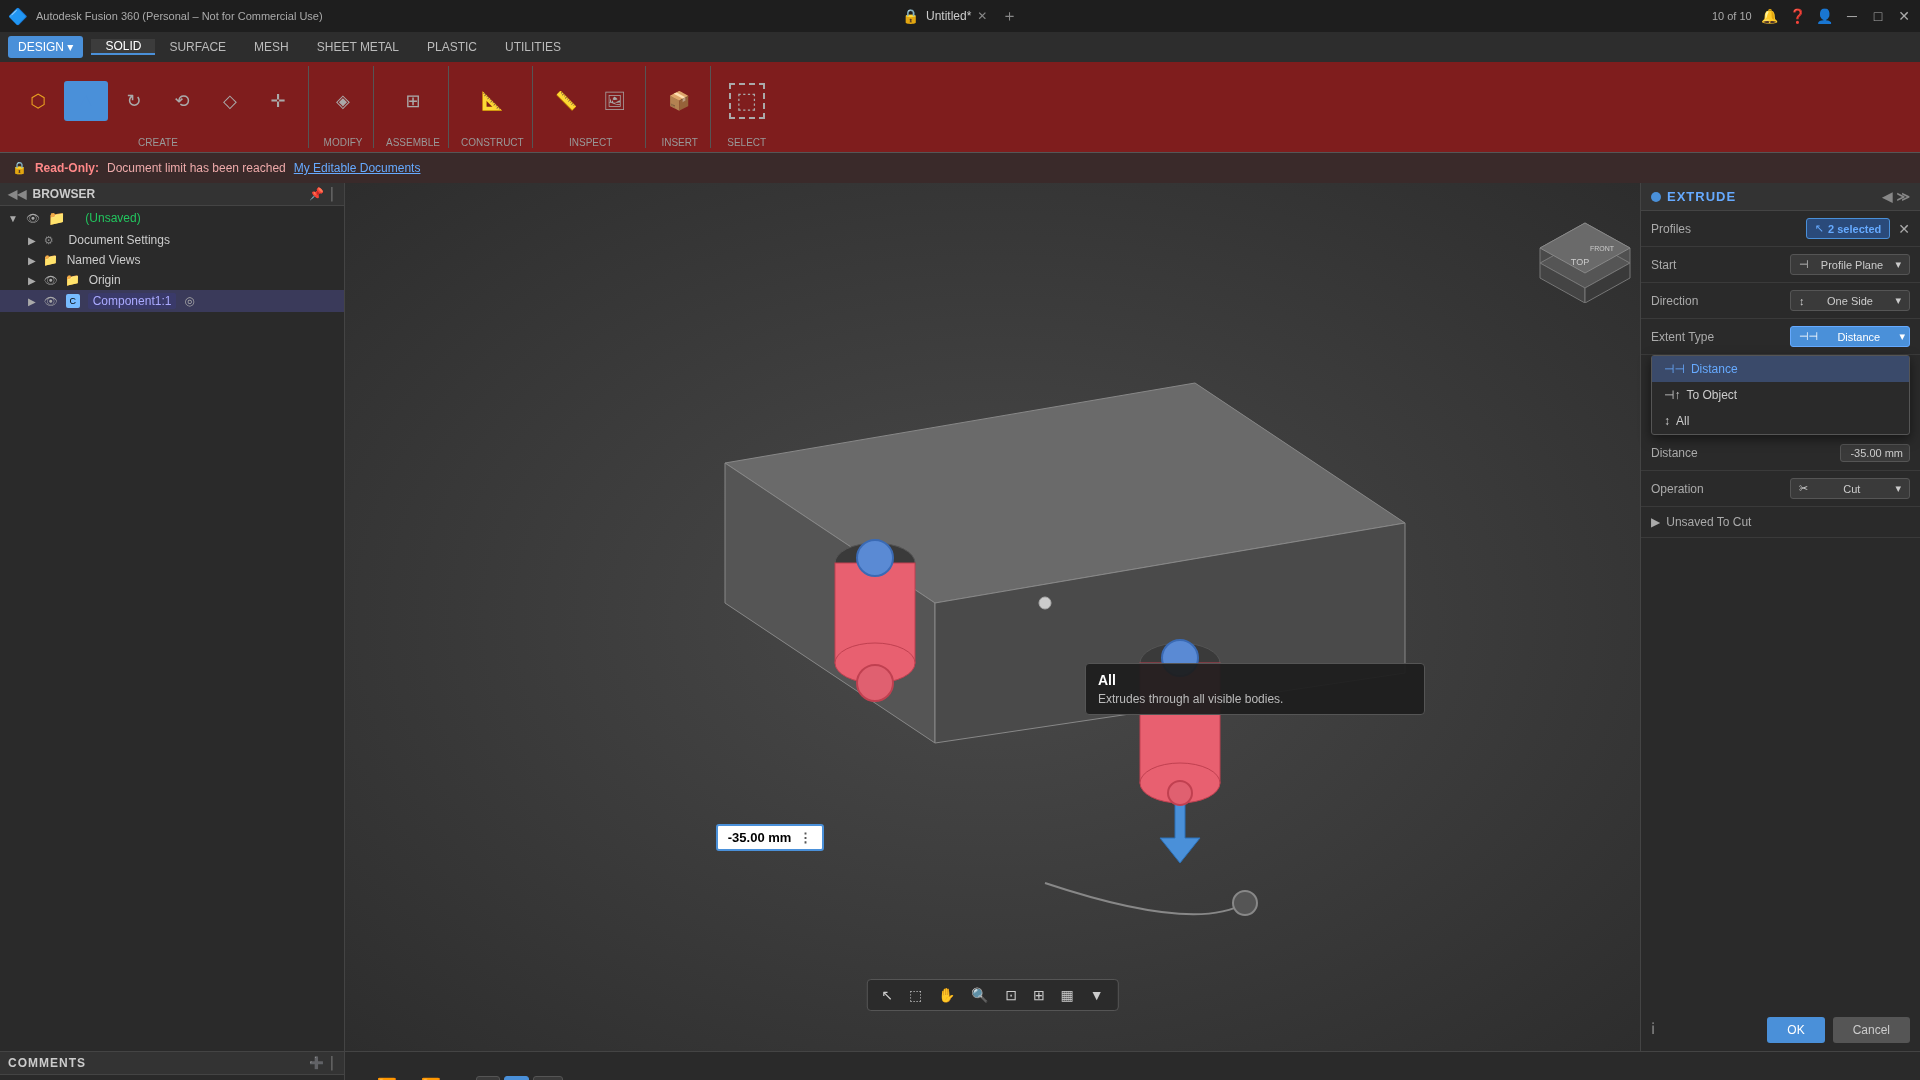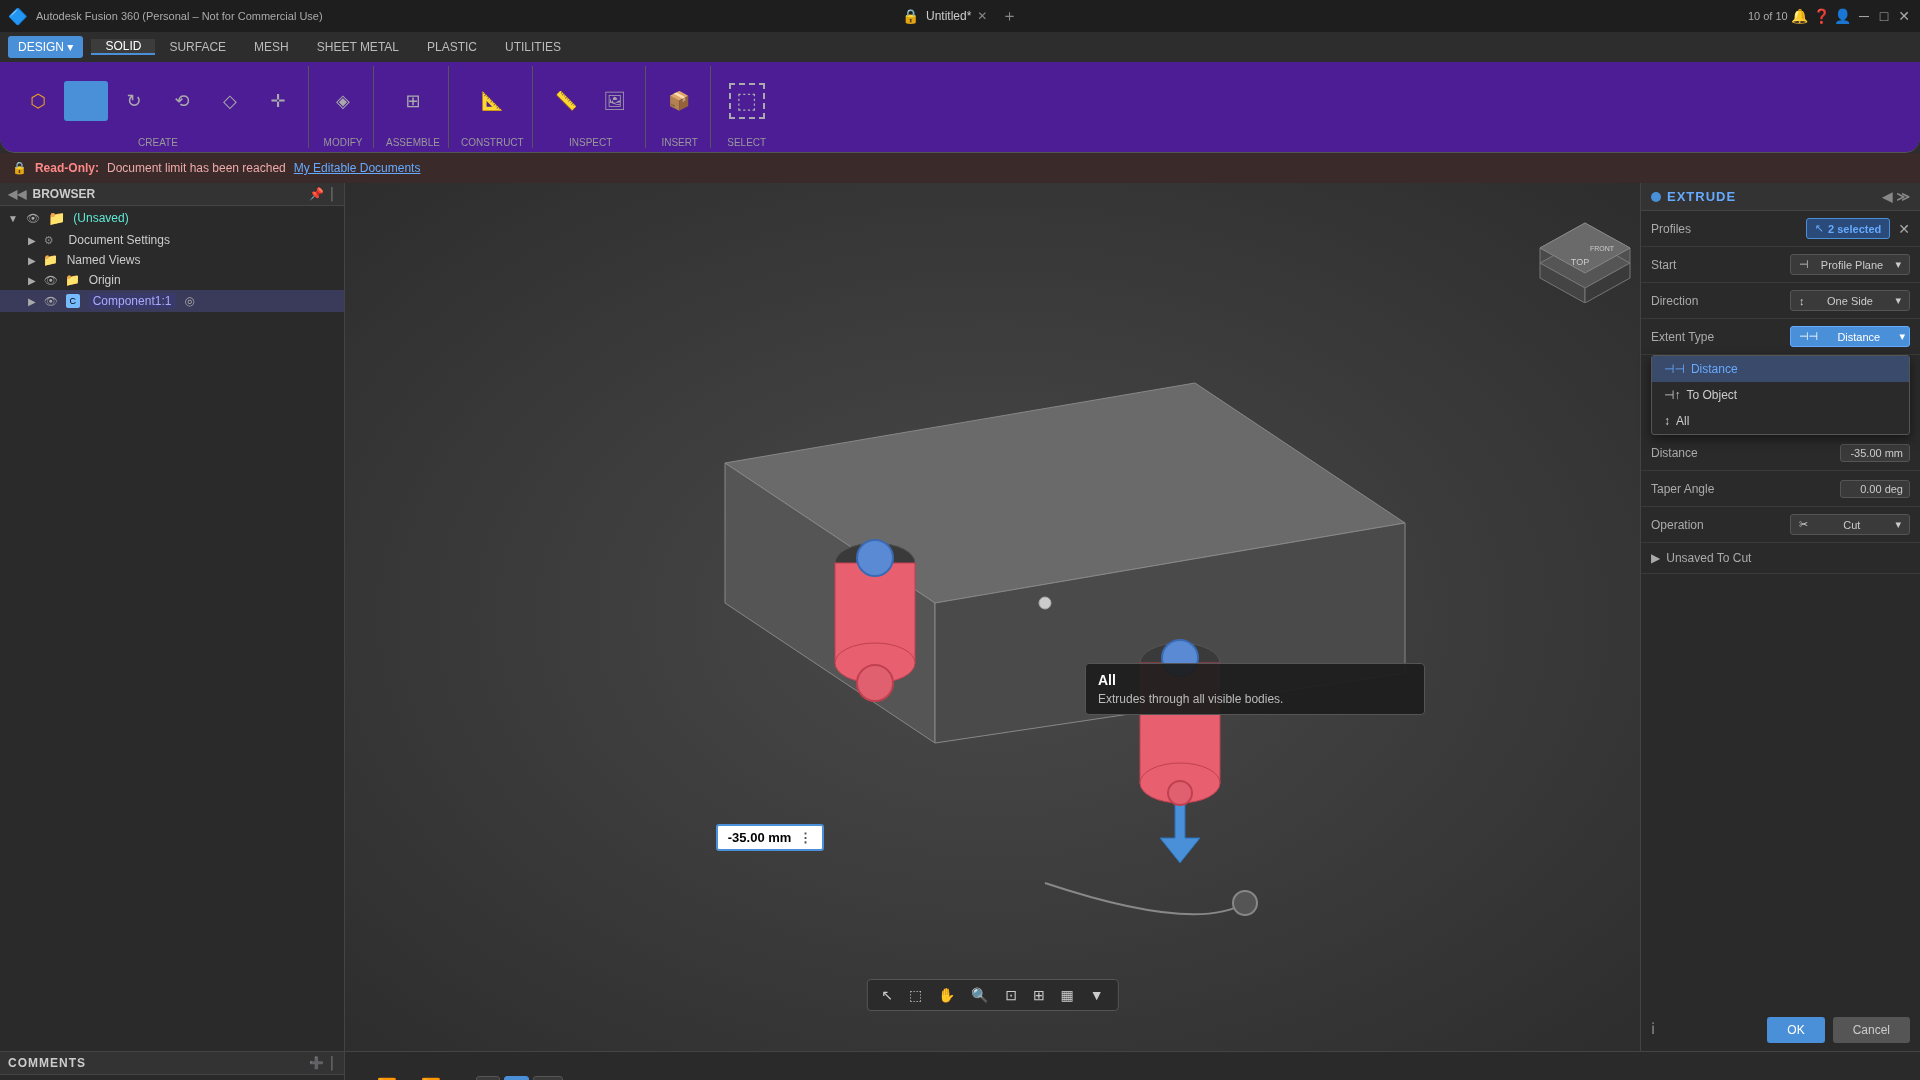--- a/index.html
+++ b/index.html
@@ -2,25 +2,25 @@
 <html><head>
   <meta charset="utf-8">
   <style>
     * { box-sizing: border-box; margin: 0; padding: 0; }
     body { font-family: 'Segoe UI', Arial, sans-serif; font-size: 12px; background: #2d2d2d; color: #ccc; width: 1920px; height: 1080px; overflow: hidden; position: relative; }
 
     
     #title-bar { height: 32px; background: #1e1e1e; display: flex; align-items: center; justify-content: space-between; padding: 0 8px; color: #ccc; }
     #title-bar-left { display: flex; align-items: center; gap: 8px; }
     #title-bar-center { position: absolute; left: 50%; transform: translateX(-50%); display: flex; align-items: center; gap: 6px; }
-    #title-bar-right { display: flex; align-items: center; gap: 4px; }
+    #title-bar-right { display: flex; align-items: center; gap: 10px; }
     .win-btn { width: 16px; height: 16px; cursor: pointer; color: #aaa; font-size: 14px; display: flex; align-items: center; justify-content: center; }
 
     
-    #ribbon { background: #4c1d95; border-bottom: 1px solid #555; border-radius: 15px; }
+    #ribbon { background: #7f1d1d; border-bottom: 1px solid #555; }
     #ribbon-tabs { display: flex; align-items: center; padding: 0 8px; background: #2d2d2d; height: 30px; }
     .ribbon-tab { padding: 0 14px; font-size: 12px; cursor: pointer; color: #bbb; }
     .ribbon-tab.active { color: #fff; background: #3c3c3c; }
     #ribbon-content { display: flex; align-items: stretch; padding: 4px 8px; gap: 4px; height: 90px; }
     .ribbon-group { display: flex; flex-direction: column; align-items: center; border-right: 1px solid #555; padding: 0 8px; }
     .ribbon-group-items { display: flex; gap: 4px; flex: 1; align-items: center; }
     .ribbon-group-label { font-size: 10px; color: #999; margin-top: 2px; text-transform: uppercase; }
     .ribbon-btn { display: flex; flex-direction: column; align-items: center; cursor: pointer; padding: 4px 6px; border-radius: 3px; min-width: 44px; }
     .ribbon-btn.active { background: #4a90d9; }
     .ribbon-icon { width: 32px; height: 32px; display: flex; align-items: center; justify-content: center; font-size: 18px; }
@@ -256,21 +256,21 @@
       <div style="display:flex;gap:4px;">
         <span style="cursor:pointer;color:#888;">📌</span>
         <span style="cursor:pointer;color:#888;">│</span>
       </div>
     </div>
 
     <div class="browser-item" style="padding: 4px 8px;">
       <span style="color:#aaa;font-size:10px;">▼</span>
       <span class="eye-icon" style="margin-left:4px;">👁</span>
       <span style="margin-left:4px;color:#c8a;font-size:14px;">📁</span>
-      <span style="margin-left:4px;color:#5eead4;">(Unsaved)</span>
+      <span style="margin-left:16px;color:#22c55e;">(Unsaved)</span>
     </div>
     <div class="browser-item" style="padding:3px 8px 3px 28px;">
       <span style="color:#aaa;font-size:10px;">▶</span>
       <span class="gear-icon-sm" style="margin-left:4px;">⚙</span>
       <span style="margin-left:11px;color:#ccc;">Document Settings</span>
     </div>
     <div class="browser-item" style="padding:3px 8px 3px 28px;">
       <span style="color:#aaa;font-size:10px;">▶</span>
       <span style="margin-left:4px;color:#888;font-size:12px;">📁</span>
       <span style="margin-left:4px;color:#ccc;">Named Views</span>
@@ -435,26 +435,20 @@
       </div>
     </div>
 
     <div class="panel-row">
       <span class="panel-label">Distance</span>
       <div class="panel-control">
         <input type="text" class="input-field" value="-35.00 mm" style="">
       </div>
     </div>
 
-    <div class="panel-row">
-      <span class="panel-label">Taper Angle</span>
-      <div class="panel-control">
-        <input type="text" class="input-field" value="0.00 deg" style="">
-      </div>
-    </div>
 
     <div class="panel-row">
       <span class="panel-label" style="color:#aaa;">Operation</span>
       <div class="panel-control">
         <div class="dropdown-plain">
           <span>✂</span>
           <span>Cut</span>
           <span>▾</span>
         </div>
       </div>

